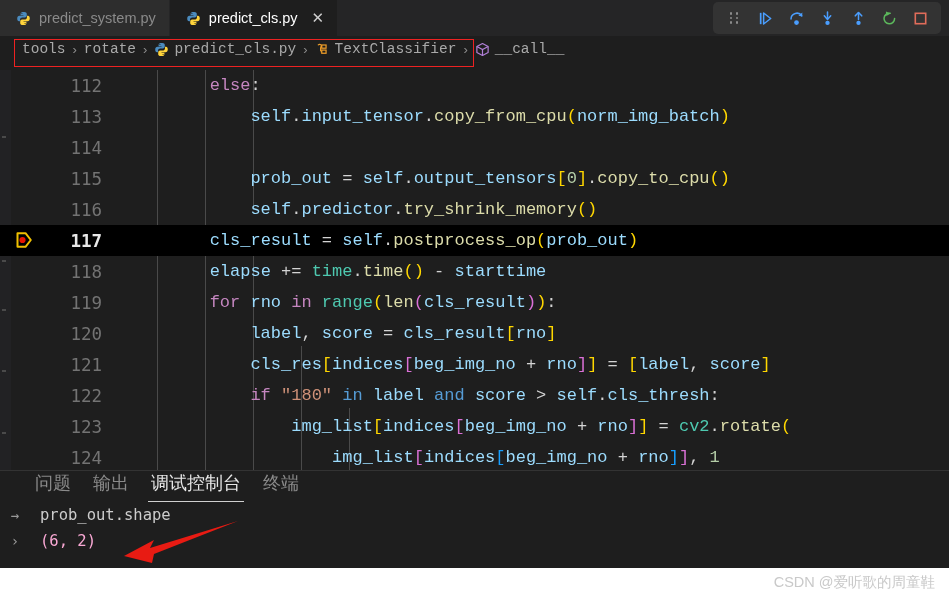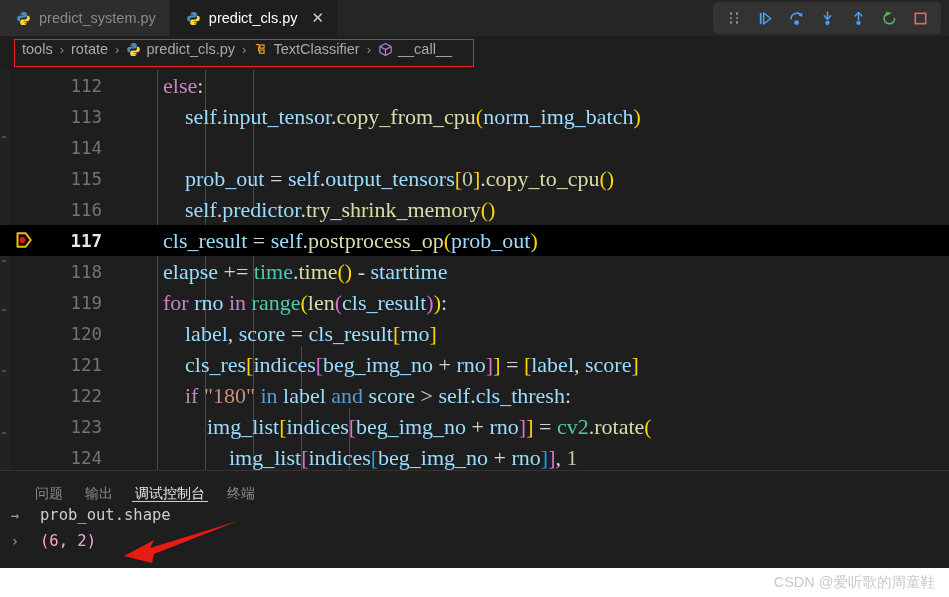--- a/index.html
+++ b/index.html
@@ -55,21 +55,21 @@
   .grip { display:grid; grid-template-columns:repeat(2,3px); gap:2px 3px; }
   .grip i { width:2.4px; height:2.4px; background:#8c8c8c; border-radius:50%; display:block; }
 
   
   .breadcrumb {
     position:absolute; left:0; top:36px; width:949px; height:26px;
     background:#1e1e1e; display:flex; align-items:center;
     padding-left:20px; font-size:14.5px; color:#a9a9a9;
     gap:0px; white-space:nowrap;
   }
-  .bc-item { display:flex; align-items:center; gap:5px; padding:0 2px; }
+  .bc-item { display:flex; align-items:center; gap:5px; padding:0 2px;font-family:Liberation Mono, monospace; }
   .bc-sep { color:#8c8c8c; padding:0 5px; font-size:13px; }
   .bc-icon { width:15px; height:15px; flex:0 0 15px; display:block; }
 
   .annot-box {
     position:absolute; left:14px; top:39px; width:460px; height:28px;
     border:1.6px solid #ee2222; pointer-events:none; z-index:40;
   }
 
   
   .editor {
@@ -89,23 +89,23 @@
   }
   .coderow.current { background:#000000; }
   .gutter-mark { position:absolute; left:14px; width:20px; height:20px; }
   .lineno {
     position:absolute; left:36px; width:66px; text-align:right;
     font-family:"DejaVu Sans Mono", monospace;
     font-size:17.5px; color:#737373; letter-spacing:0px;
   }
   .coderow.current .lineno { color:#e8e8e8; font-weight:bold; }
   .codetext {
-    position:absolute; left:119px;
-    font-family:Liberation Serif, serif;
-    font-size:22px; white-space:pre; letter-spacing:0px;
+    position:absolute; left:128px;
+    font-family:Liberation Mono, monospace;
+    font-size:17px; white-space:pre; letter-spacing:0px;
   }
   .iguide {
     position:absolute; width:1px; background:#4a4a4a;
   }
 
   
   .t-kw    { color:#c586c0; }
   .t-kw2   { color:#569cd6; }
   .t-id    { color:#9cdcfe; }
   .t-fn    { color:#dcdcaa; }
@@ -121,22 +121,22 @@
   
   .panel {
     position:absolute; left:0; top:470px; width:949px; height:98px;
     background:#1e1e1e; border-top:1px solid #333;
   }
   .panel-tabs {
     position:absolute; left:0; top:0; height:32px; width:949px;
     display:flex; align-items:center; padding-left:24px; gap:0px;
   }
   .ptab {
-    position:relative; height:32px; display:flex; align-items:flex-end;
-    padding:0 11px; font-size:14px; color:#8a8a8a;
+    position:relative; height:32px; display:flex; align-items:flex-start;
+    padding:0 11px; font-size:18px; color:#8a8a8a;
     font-family:"Liberation Sans","DejaVu Sans", sans-serif;
     white-space:nowrap;
   }
   .ptab.active { color:#e7e7e7; }
   .ptab.active::after {
     content:""; position:absolute; left:8px; right:8px; bottom:1px;
     height:1.5px; background:#d0d0d0;
   }
   .console {
     position:absolute; left:0; top:34px; width:949px; height:64px;

